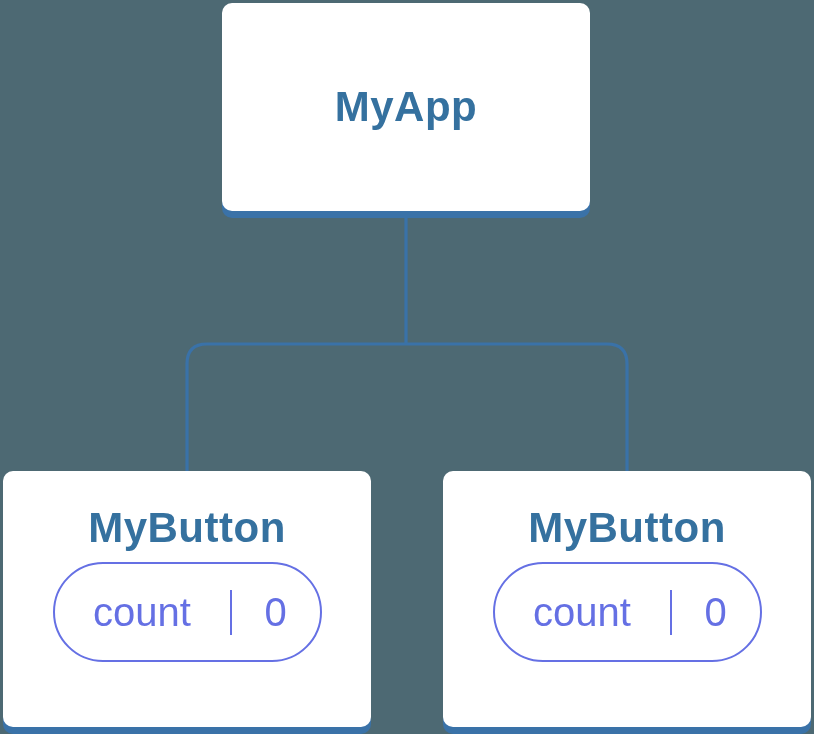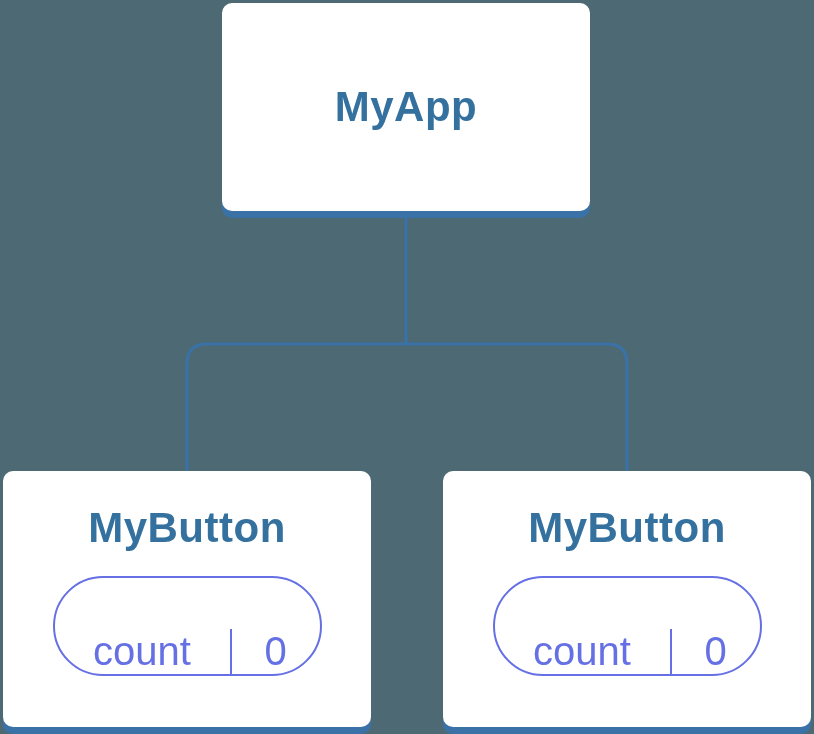--- a/index.html
+++ b/index.html
@@ -56,23 +56,23 @@
   .node-child.right { left: 443px; }
   .node-title {
     color: var(--title, #35719f);
     font-size: 42px;
     font-weight: 600;
     letter-spacing: 0.5px;
     line-height: 1;
   }
   .node-child .node-title { margin-top: 36px; }
   .state-pill {
-    margin-top: 27px;
+    margin-top: 13px;
     display: flex;
-    align-items: flex-end;
+    align-items: center;
     width: 269px;
     height: 100px;
     border: 2.5px solid var(--state, #6570e4);
     border-radius: 50px;
     color: var(--state, #6570e4);
     font-size: 40px;
     font-weight: 400;
     background: var(--node-bg, #ffffff);
   }
   .state-key {

